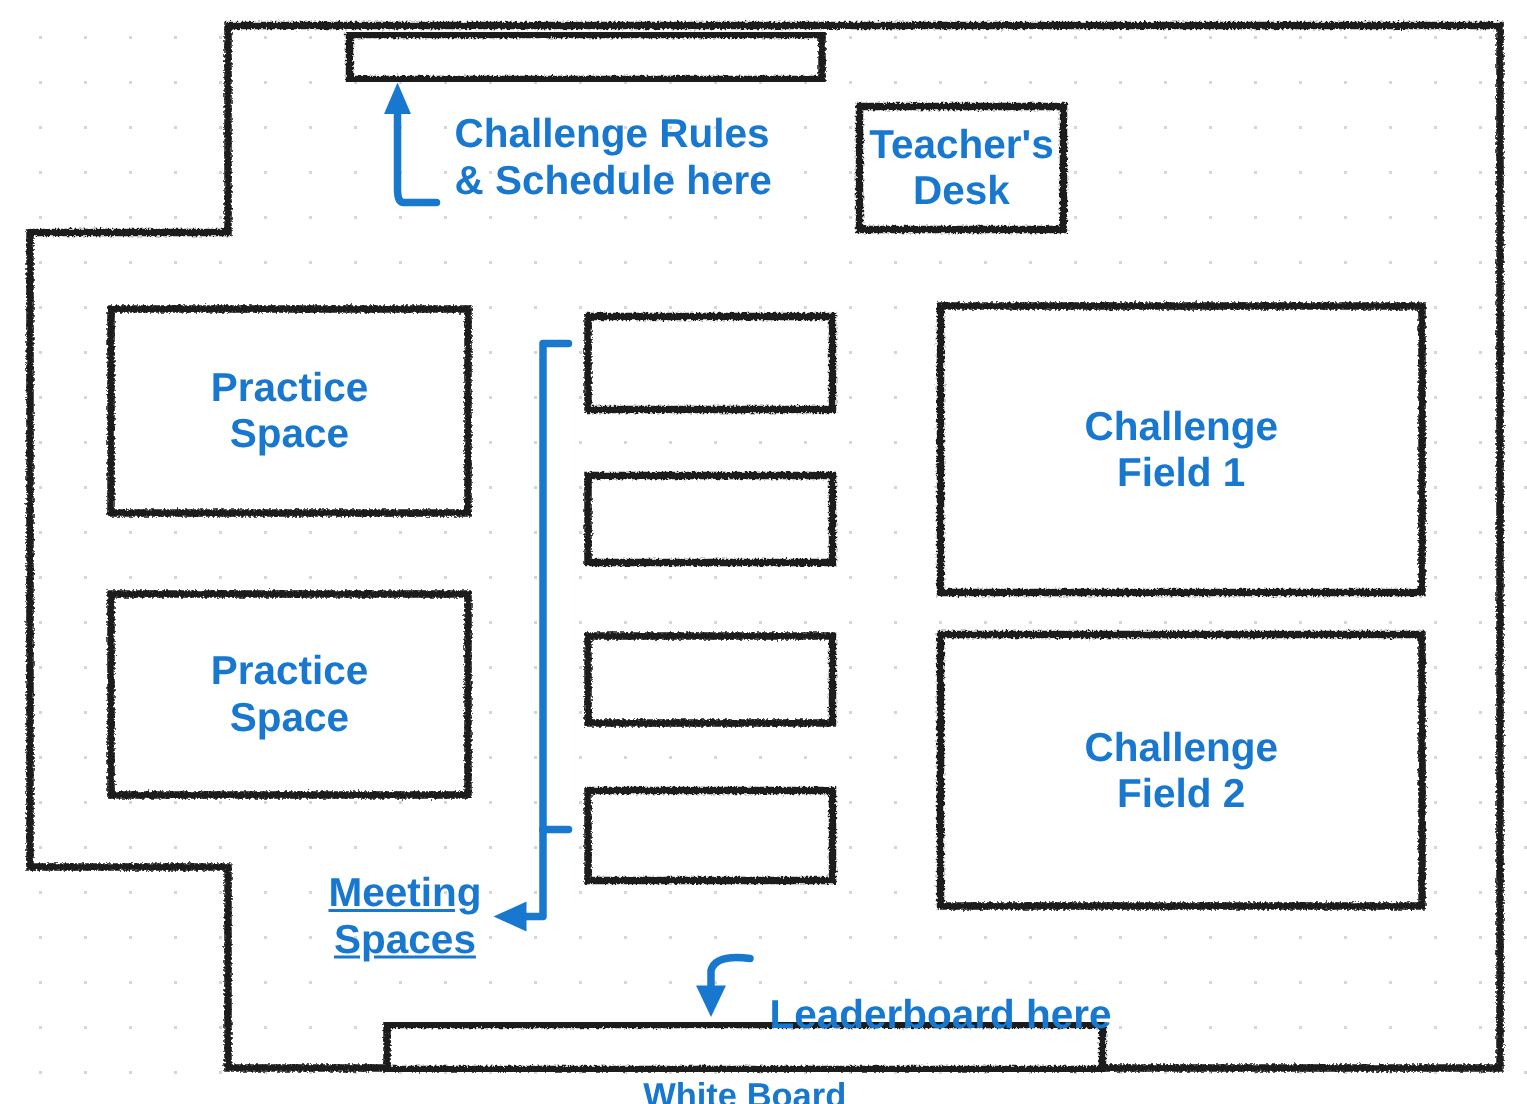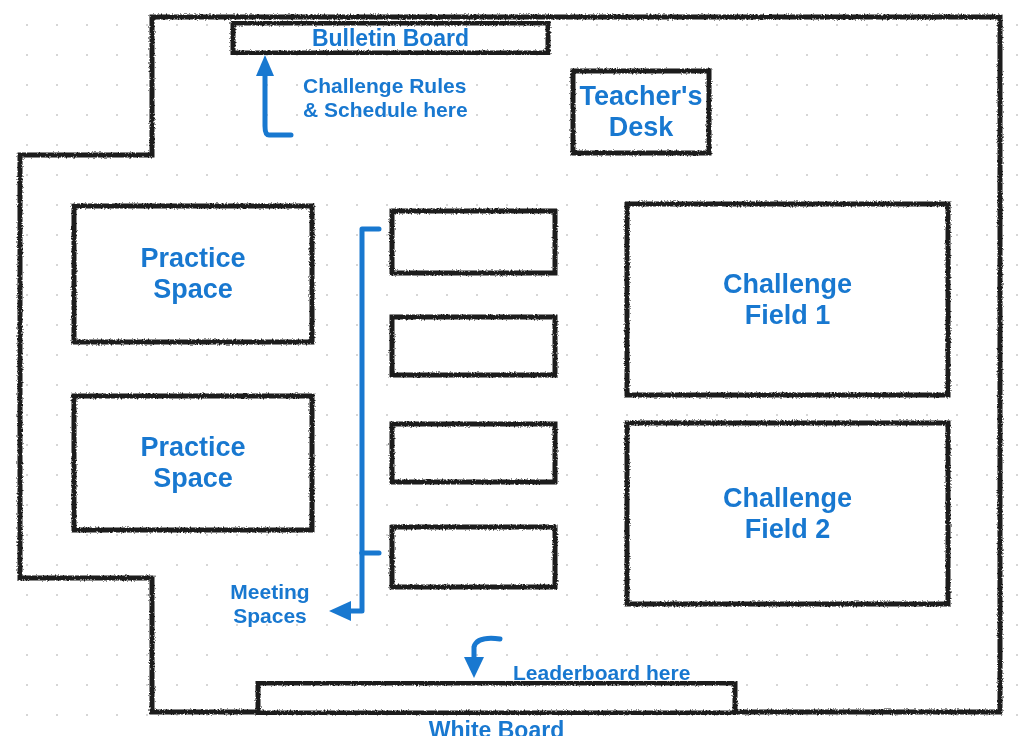--- a/index.html
+++ b/index.html
@@ -74,21 +74,21 @@
     color: #1878d0;
     font-family: "Liberation Sans", sans-serif;
     font-weight: bold;
     line-height: 1.14;
     text-align: center;
     white-space: pre-line;
     user-select: none;
   }
   .label-room { font-size: 27px; }
   .label-board { font-size: 23px; }
-  .label-anno { font-size: 21px; }
+  .label-anno { font-size: 27px; }
   .center-wrap {
     display: flex;
     align-items: center;
     justify-content: center;
   }
 </style>
 </head>
 <body>
 
 <div id="floorplan">
@@ -165,21 +165,20 @@
       <path class="anno-line" d="M 362 553 L 362 611 L 348 611"></path>
       <path class="anno-head" d="M 329 611 L 351 601 L 351 621 Z"></path>
     </g>
 
     <g>
       <path class="anno-line" d="M 500 639 Q 477 636 474 647 L 474 662"></path>
       <path class="anno-head" d="M 474 678 L 464 657 L 484 657 Z"></path>
     </g>
   </svg>
 
-  <div class="label label-board center-wrap" style="left:233px; top:23px; width:315px; height:30px;">Bulletin Board</div>
 
   <div class="label label-room center-wrap" style="left:573px; top:71px; width:136px; height:82px;">Teacher's
 Desk</div>
 
   <div class="label label-room center-wrap" style="left:74px; top:206px; width:238px; height:136px;">Practice
 Space</div>
 
   <div class="label label-room center-wrap" style="left:74px; top:396px; width:238px; height:134px;">Practice
 Space</div>
 
@@ -187,18 +186,18 @@
 Field 1</div>
 
   <div class="label label-room center-wrap" style="left:627px; top:423px; width:321px; height:181px;">Challenge
 Field 2</div>
 
   <div class="label label-board center-wrap" style="left:258px; top:683px; width:477px; height:30px;margin-top:32px;">White Board</div>
 
   <div class="label label-anno" style="left:303px; top:74px; width:230px; text-align:left;">Challenge Rules
 &amp; Schedule here</div>
 
-  <div class="label label-anno" style="left:205px; top:580px; width:130px; ">Meeting
+  <div class="label label-anno" style="left:205px; top:580px; width:130px; text-decoration:underline;">Meeting
 Spaces</div>
 
   <div class="label label-anno" style="left:513px; top:632px; width:250px; text-align:left;margin-top:29px;">Leaderboard here</div>
 
 </div>
 
 </body></html>

